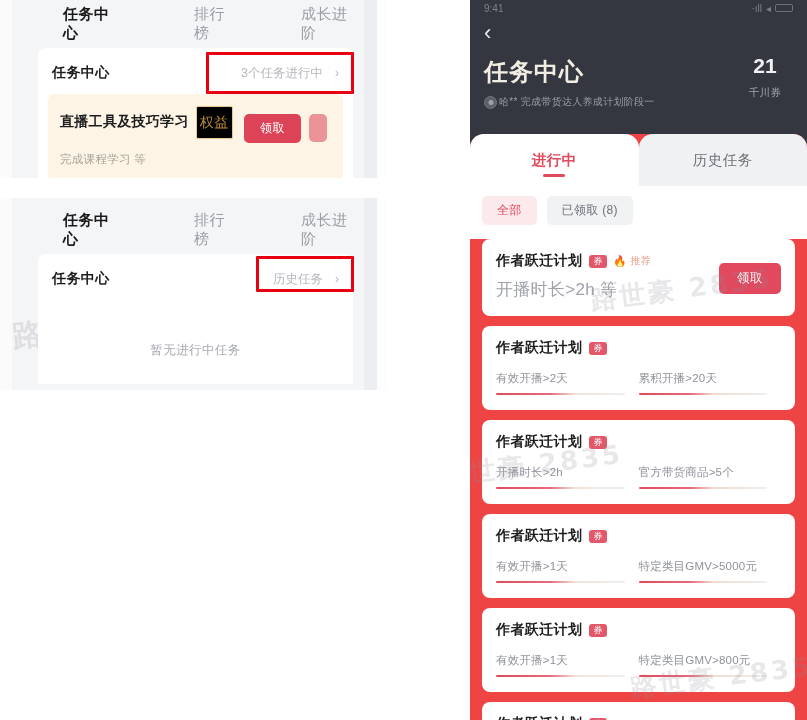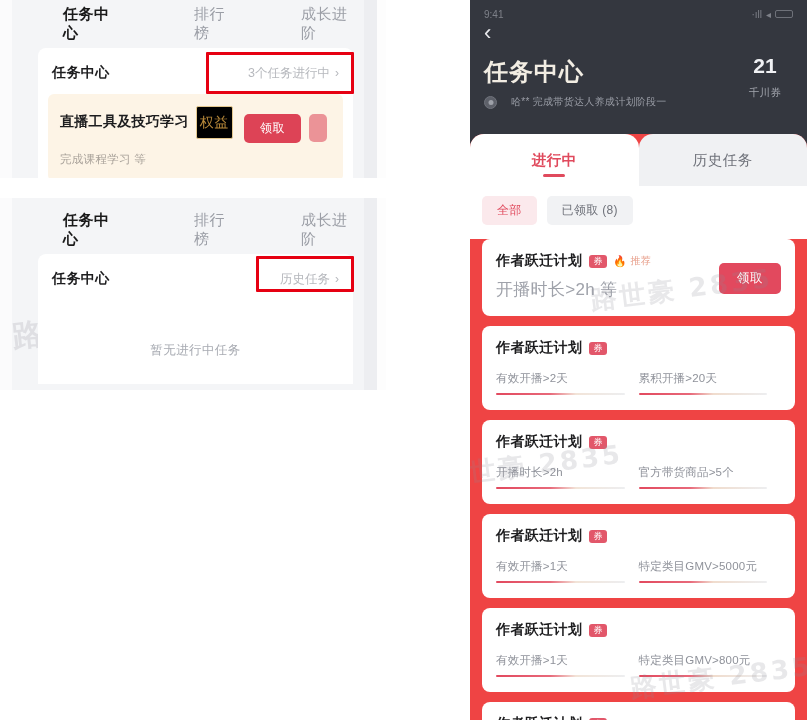--- a/index.html
+++ b/index.html
@@ -42,21 +42,21 @@
   
   .panel {
     position: absolute; left: 38px; right: 33px;
     background: #ffffff; border-radius: 8px 8px 0 0;
   }
   .panel-head {
     display: flex; align-items: center; justify-content: space-between;
     padding: 16px 14px 10px 14px;
   }
   .panel-title { font-size: 14px; font-weight: bold; color: #1d1d1f; letter-spacing: .4px; }
-  .panel-link { font-size: 12.5px; color: #b6b8bd; display: flex; align-items: center; gap: 5px; }
+  .panel-link { font-size: 12.5px; color: #b6b8bd; display: flex; align-items: center; gap: 12px; }
   .chev { font-size: 12px; color: #b6b8bd; }
 
   
   .beige {
     margin: 2px 10px 0 10px; background: #fdf4e6;
     border-radius: 6px; padding: 12px 12px 14px 12px;
     position: relative; min-height: 70px;
   }
   .beige-title-row { display: flex; align-items: center; gap: 7px; }
   .beige-title { font-size: 14px; font-weight: bold; color: #1d1d1f; letter-spacing: .3px; }
@@ -102,39 +102,39 @@
     position: absolute; left: 470px; top: 0; width: 337px; height: 720px;
     overflow: hidden; background: #f4f5f7;
   }
   .phone-dark {
     position: absolute; left: 0; top: 0; right: 0; height: 150px;
     background: #34373f;
   }
   .statusbar {
     position: absolute; left: 0; right: 0; top: 0; height: 14px;
     display: flex; align-items: center; justify-content: space-between;
-    padding: 14px 14px; color: #b9bcc4; font-size: 10px; opacity: .55;
+    padding: 8px 14px; color: #b9bcc4; font-size: 10px; opacity: .55;
   }
   .sb-right { display: flex; align-items: center; gap: 4px; }
   .battery {
     width: 18px; height: 8px; border: 1px solid #9ea1a9;
     border-radius: 2px; position: relative;
   }
   .back-arrow {
     position: absolute; left: 14px; top: 22px;
     font-size: 22px; color: #e9eaee; line-height: 1;
   }
   .phone-title {
     position: absolute; left: 14px; top: 56px;
     font-size: 24px; font-weight: bold; color: #f2ede3;
     letter-spacing: 1px;
   }
   .user-row {
     position: absolute; left: 14px; top: 95px;
-    display: flex; align-items: center; gap: 14px;
+    display: flex; align-items: center; gap: 2px;
   }
   .avatar {
     width: 13px; height: 13px; border-radius: 50%;
     background: #5d6069; border: 1px solid #70737c;
     position: relative; flex: none;
   }
   .avatar::after {
     content: ""; position: absolute; left: 50%; top: 3px;
     transform: translateX(-50%); width: 5px; height: 5px;
     border-radius: 50%; background: #9ea1a9;

